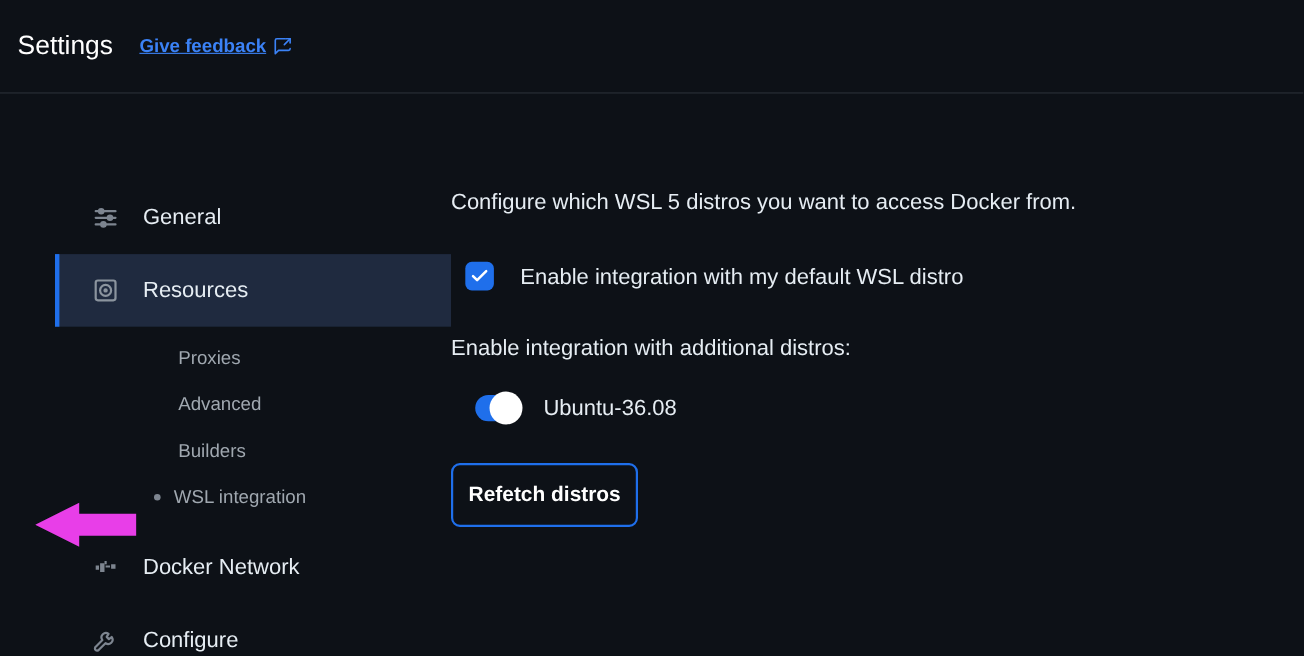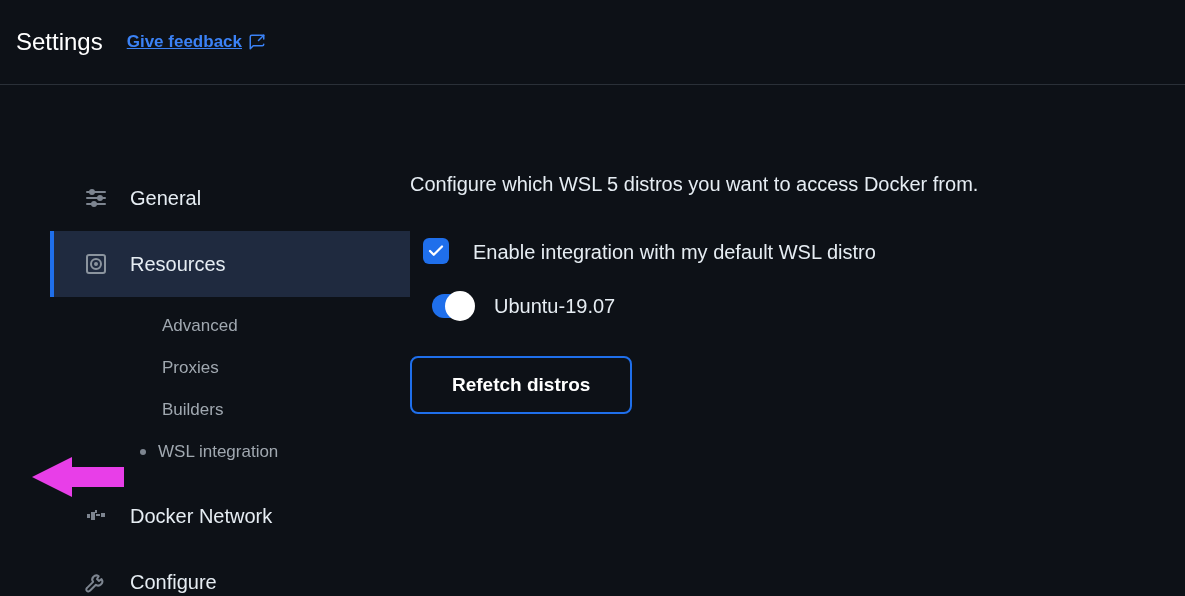--- a/index.html
+++ b/index.html
@@ -24,21 +24,21 @@
   .desc{font-size:20px;color:#e6edf3;margin-top:18px;}
   .row-checkbox{display:flex;align-items:flex-end;gap:24px;margin-top:42px;padding-left:13px;}
   .chk{width:26px;height:26px;border-radius:6px;background:#1f6feb;display:inline-flex;align-items:center;justify-content:center;cursor:pointer;}
   .chk svg{width:18px;height:18px;color:#fff;}
   .chk-label{font-size:20px;color:#e6edf3;}
   .subhead{font-size:20px;color:#e6edf3;margin-top:42px;}
   .row-toggle{display:flex;align-items:center;gap:22px;margin-top:30px;padding-left:22px;}
   .toggle{width:40px;height:24px;border-radius:999px;background:#1f6feb;position:relative;cursor:pointer;}
   .toggle .knob{position:absolute;right:-3px;top:-3px;width:30px;height:30px;border-radius:50%;background:#fff;}
   .toggle-label{font-size:20px;color:#e6edf3;}
-  .btn-outline{margin-top:38px;border:2px solid #1f6feb;background:transparent;color:#fff;font-size:19px;font-weight:600;padding:16px 40px;border-radius:8px;cursor:pointer;}
+  .btn-outline{margin-top:38px;border:2px solid #1f6feb;background:transparent;color:#fff;font-size:19px;font-weight:600;padding:16px 14px;border-radius:8px;cursor:pointer;}
   .arrow{position:absolute;left:32px;top:370px;pointer-events:none;}
 </style>
 </head>
 <body>
 
 <div class="header">
   <div class="header-title">Settings</div>
   <a class="feedback-link">
     <span>Give feedback</span>
     <svg viewBox="0 0 24 24" fill="none" stroke="currentColor" stroke-width="2" stroke-linecap="round" stroke-linejoin="round">
@@ -72,24 +72,24 @@
             <rect x="3" y="3" width="18" height="18" rx="2"></rect>
             <circle cx="12" cy="12" r="5"></circle>
             <circle cx="12" cy="12" r="1" fill="currentColor"></circle>
           </svg>
       </span>
       <span class="label">Resources</span>
     </div>
 
     <div class="sub-list">
       <div class="sub-item">
-        <span>Advanced</span>
+        <span>Proxies</span>
       </div>
       <div class="sub-item">
-        <span>Proxies</span>
+        <span>Advanced</span>
       </div>
       <div class="sub-item">
         <span>Builders</span>
       </div>
       <div class="sub-item" style="padding-left:90px">
         <span class="dot"></span>
         <span>WSL integration</span>
       </div>
     </div>
 
@@ -122,23 +122,24 @@
 
     <div class="row-checkbox">
       <span class="chk">
         <svg viewBox="0 0 24 24" fill="none" stroke="currentColor" stroke-width="3" stroke-linecap="round" stroke-linejoin="round">
             <polyline points="4 12 9 17 20 6"></polyline>
           </svg>
       </span>
       <span class="chk-label">Enable integration with my default WSL distro</span>
     </div>
 
+    <div class="subhead">Enable integration with additional distros:</div>
 
     <div class="row-toggle">
       <span class="toggle">
           <span class="knob"></span>
         </span>
-      <span class="toggle-label">Ubuntu-19.07</span>
+      <span class="toggle-label">Ubuntu-36.08</span>
     </div>
 
     <button class="btn-outline">Refetch distros</button>
   </div>
 </div>
 
 </body></html>

